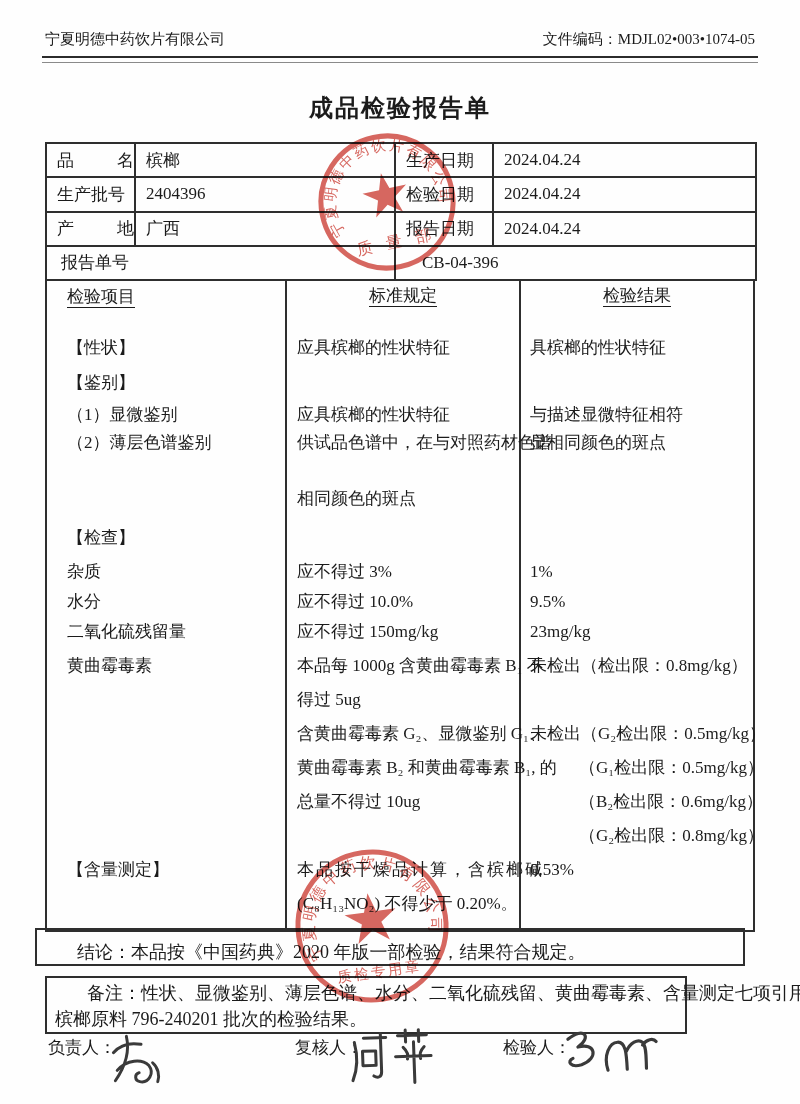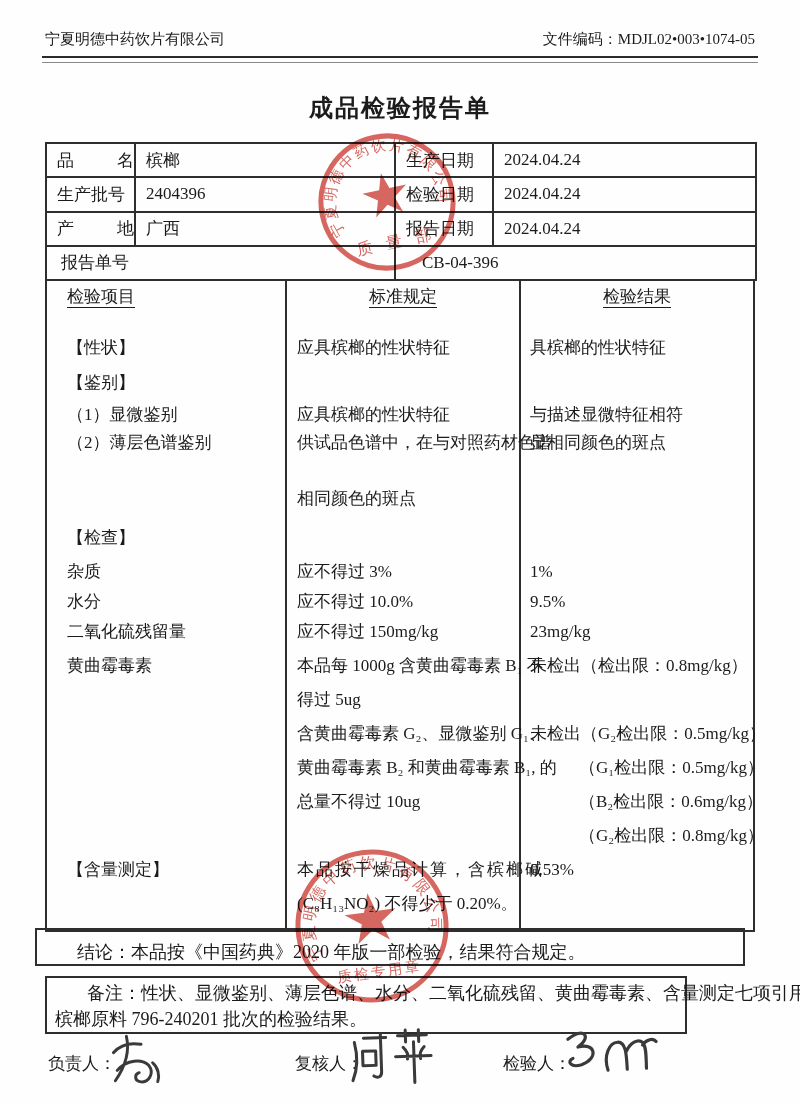--- a/index.html
+++ b/index.html
@@ -14,29 +14,29 @@
   table.info{position:absolute;top:142px;left:45px;width:710px;height:139px;border-collapse:collapse;table-layout:fixed;}
   table.info td{border:2px solid #2e2e2e;font-size:17px;vertical-align:middle;padding:0 0 0 10px;overflow:hidden;}
   td.lb{padding:0 14px;}
   .spread{display:flex;justify-content:space-between;}
   
   .main{top:279px;left:45px;width:710px;height:653px;border:2px solid #2e2e2e;box-sizing:border-box;}
   .vl{position:absolute;top:0;bottom:0;width:2px;background:#2e2e2e;}
   .col{position:absolute;top:0;bottom:0;}
   .ln{position:absolute;white-space:nowrap;font-size:17px;line-height:20px;}
   .hd{text-decoration:underline;text-underline-offset:5px;}
-  .ctr{left:0;right:0;text-align:center;}
+  .ctr{left:0;right:0;text-align:center;font-family:Liberation Mono, monospace;}
   .ls{letter-spacing:2px;}
   
   .concl{top:928px;left:35px;width:710px;height:38px;border:2px solid #2e2e2e;box-sizing:border-box;font-size:18px;}
   .remark{top:976px;left:45px;width:642px;height:58px;border:2px solid #2e2e2e;box-sizing:border-box;font-size:18px;}
   .concl .ln,.remark .ln{font-size:18px;}
   
   .sigs{top:1036px;left:45px;width:710px;height:60px;font-size:17px;}
-  .sigs span{position:absolute;top:0;margin-top:16px;}
+  .sigs span{position:absolute;top:0;}
   .sigsvg{position:absolute;}
   .sigsvg path{fill:none;stroke:#3a3a3a;stroke-width:2.3;stroke-linecap:round;stroke-linejoin:round;}
   
   .stamp{position:absolute;mix-blend-mode:multiply;opacity:.84;}
   .stamp .ring{fill:none;stroke:#cf4a41;}
   .stamp text{fill:#cf4a41;font-family:"Liberation Serif","DejaVu Serif",serif;}
   .stamp .star{fill:#cf4a41;}
 </style>
 </head>
 <body>

